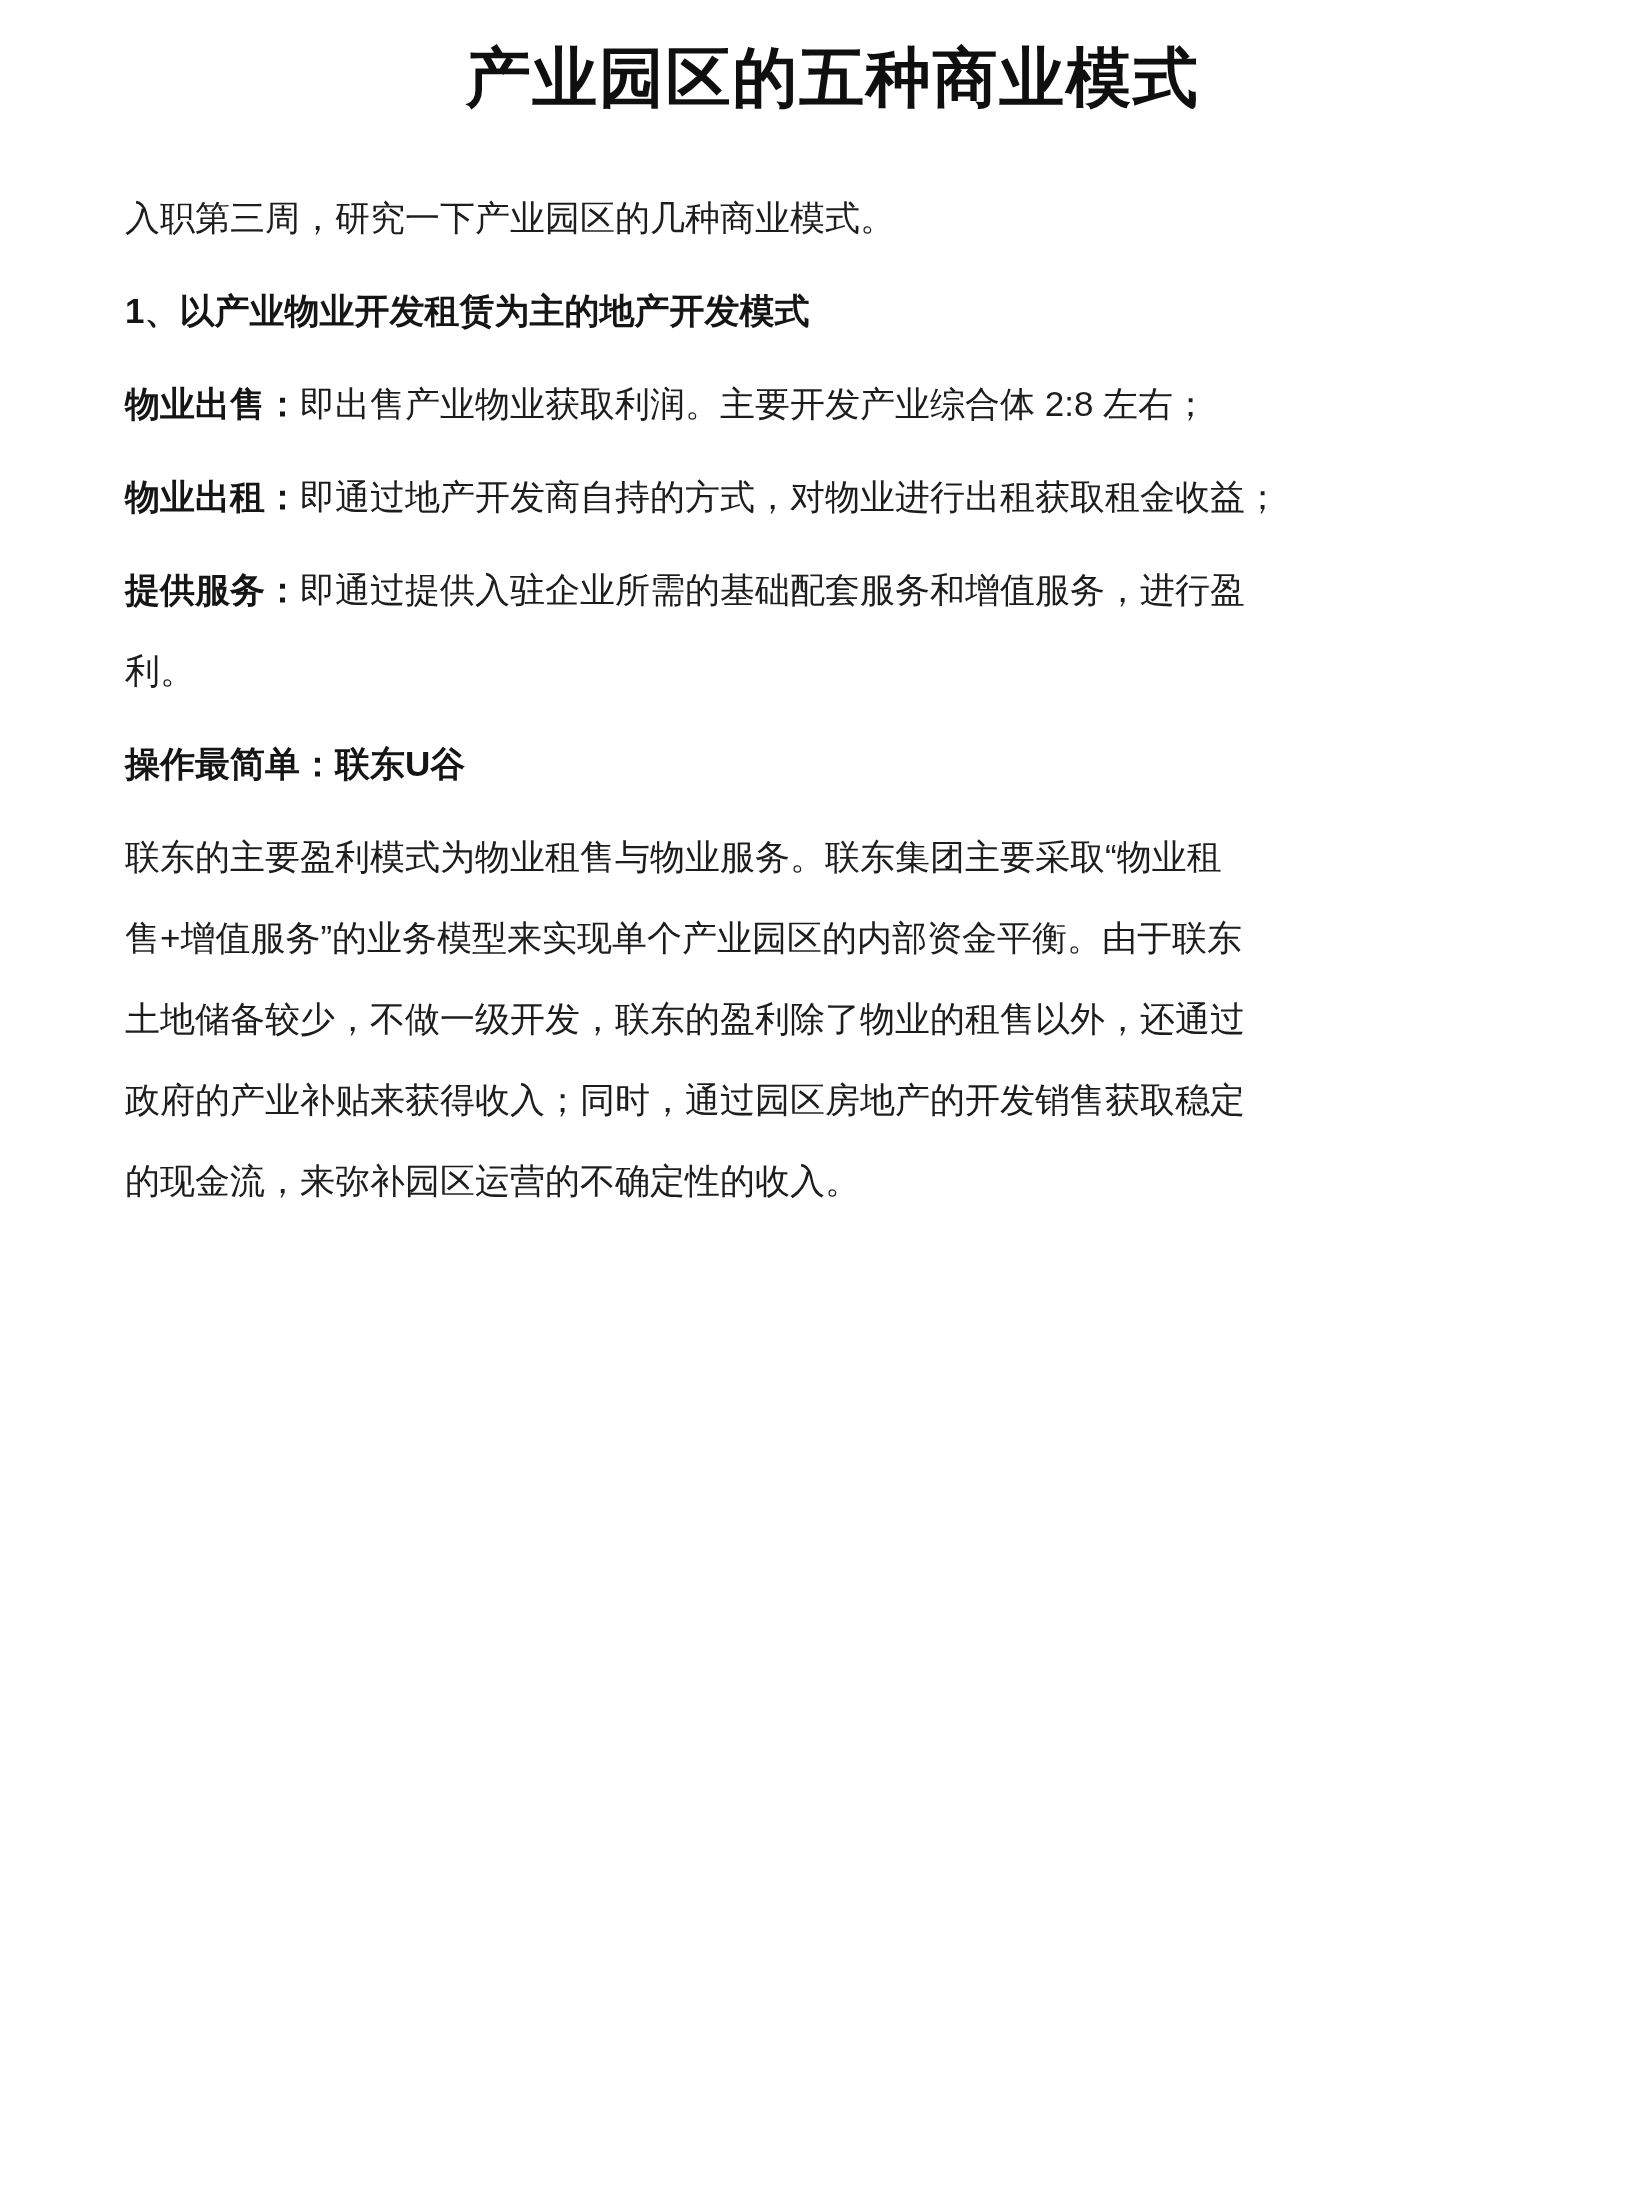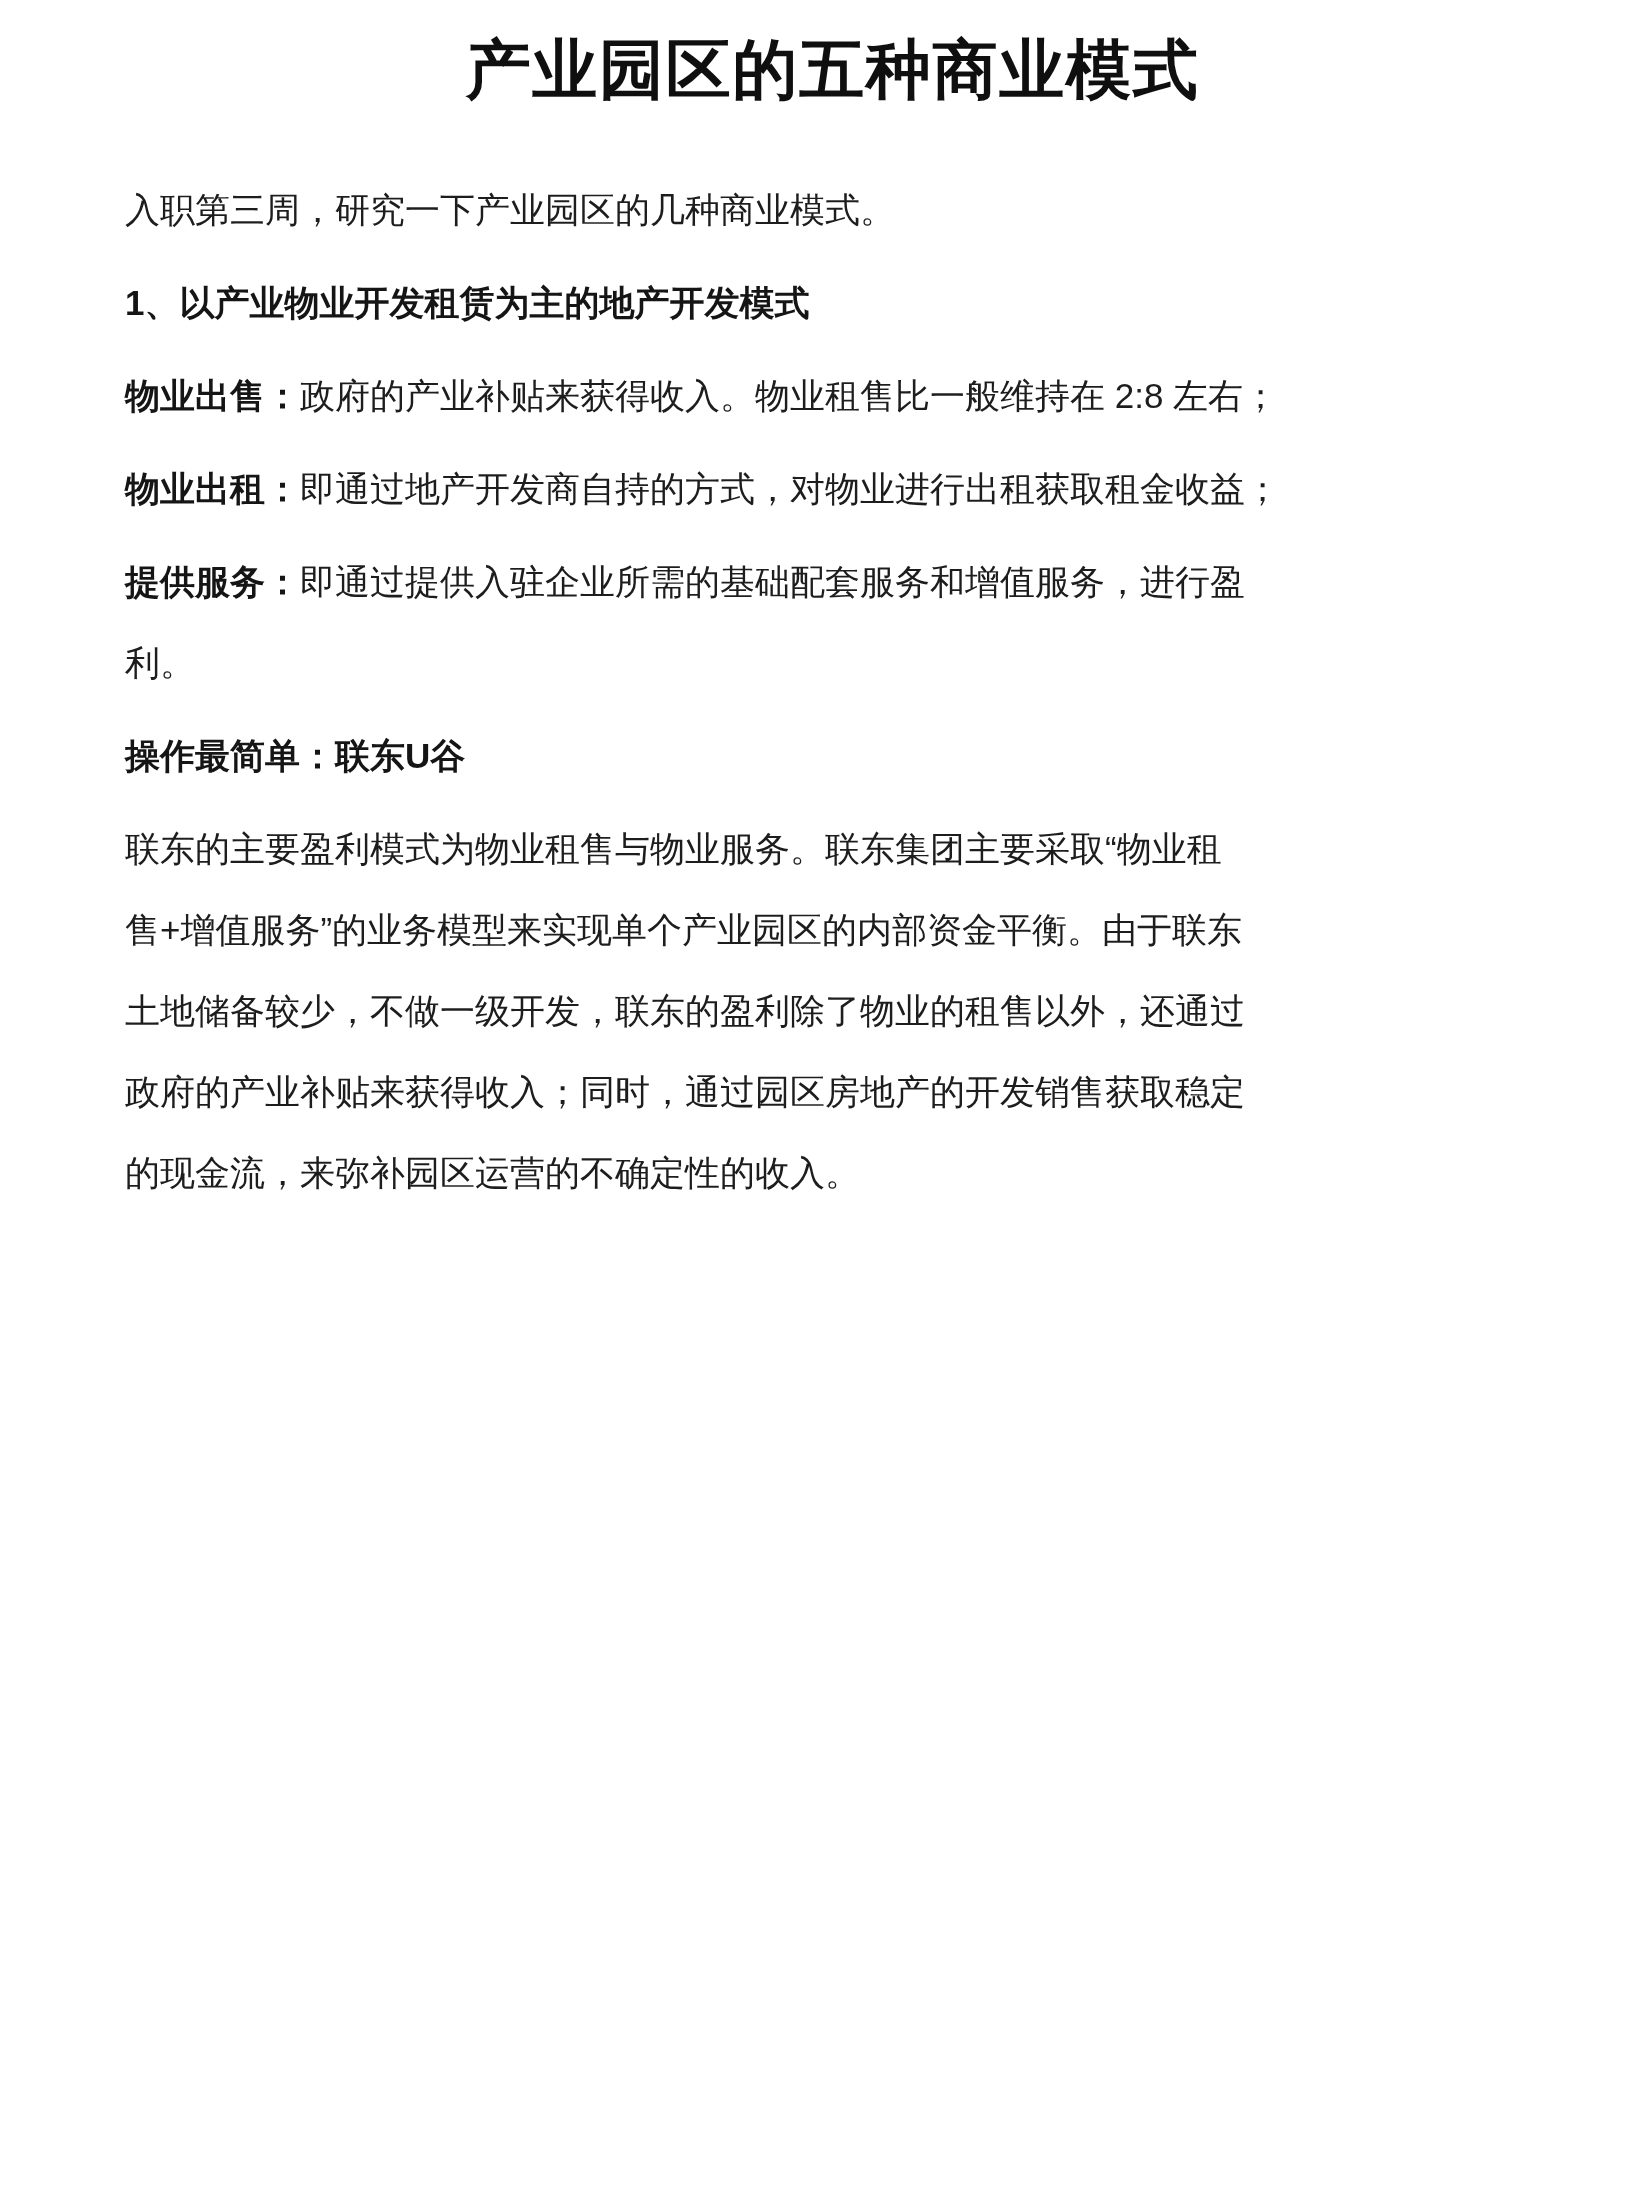--- a/index.html
+++ b/index.html
@@ -16,21 +16,21 @@
   }
   .doc {
     padding: 26px 112px 0 125px;
   }
   .doc-title {
     text-align: center;
     font-size: 65px;
     line-height: 1.35;
     font-weight: bold;
     color: #0f0f0f;
-    margin: 0 0 55px 0;
+    margin: 8px 0 55px 0;
     letter-spacing: 1.7px;
   }
   .para {
     font-size: 35px;
     line-height: 81px;
     margin: 0 0 12px 0;
     white-space: pre-line;
     color: #1d1d1d;
   }
   .para.heading {
@@ -48,21 +48,21 @@
   }
 </style>
 </head>
 <body>
 
 <div class="doc">
   <h1 class="doc-title">产业园区的五种商业模式</h1>
   <main>
       <p class="para "><span class="seg">入职第三周，研究一下产业园区的几种商业模式。</span></p>
       <p class="para heading"><span class="seg bold">1、以产业物业开发租赁为主的地产开发模式</span></p>
-      <p class="para "><span class="seg bold">物业出售：</span><span class="seg">政府的产业补贴来获得收入。物业租售比一般维持在 2:8 左右；</span></p>
+      <p class="para "><span class="seg bold">物业出售：</span><span class="seg">即出售产业物业获取利润。主要开发产业综合体 2:8 左右；</span></p>
       <p class="para "><span class="seg bold">物业出租：</span><span class="seg">即通过地产开发商自持的方式，对物业进行出租获取租金收益；</span></p>
       <p class="para "><span class="seg bold">提供服务：</span><span class="seg">即通过提供入驻企业所需的基础配套服务和增值服务，进行盈
 利。</span></p>
       <p class="para heading"><span class="seg bold">操作最简单：联东U谷</span></p>
       <p class="para "><span class="seg">联东的主要盈利模式为物业租售与物业服务。联东集团主要采取“物业租
 售+增值服务”的业务模型来实现单个产业园区的内部资金平衡。由于联东
 土地储备较少，不做一级开发，联东的盈利除了物业的租售以外，还通过
 政府的产业补贴来获得收入；同时，通过园区房地产的开发销售获取稳定
 的现金流，来弥补园区运营的不确定性的收入。</span></p>
     </main>

